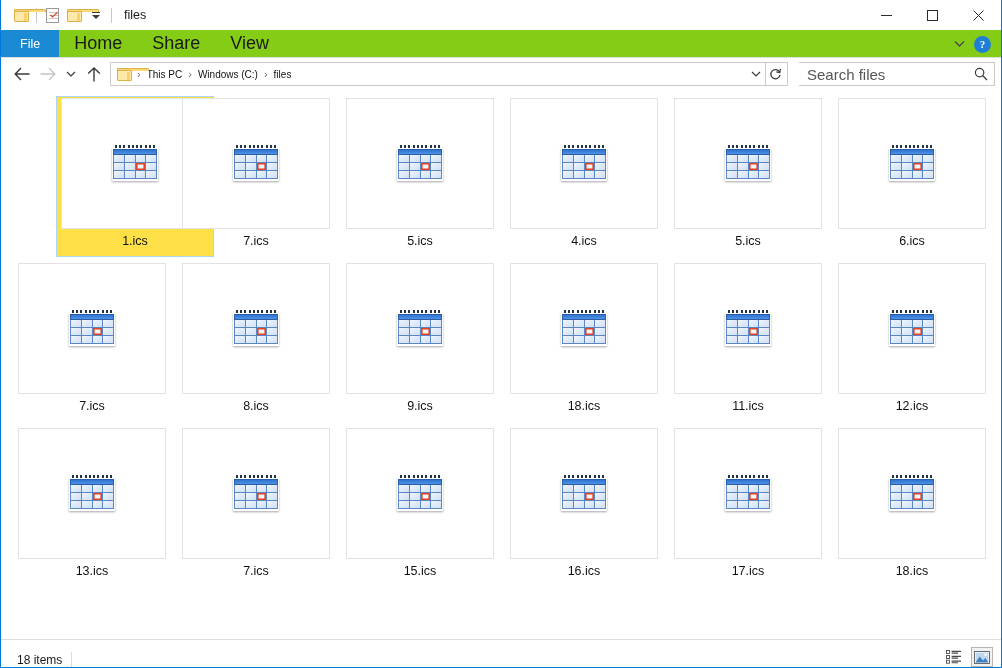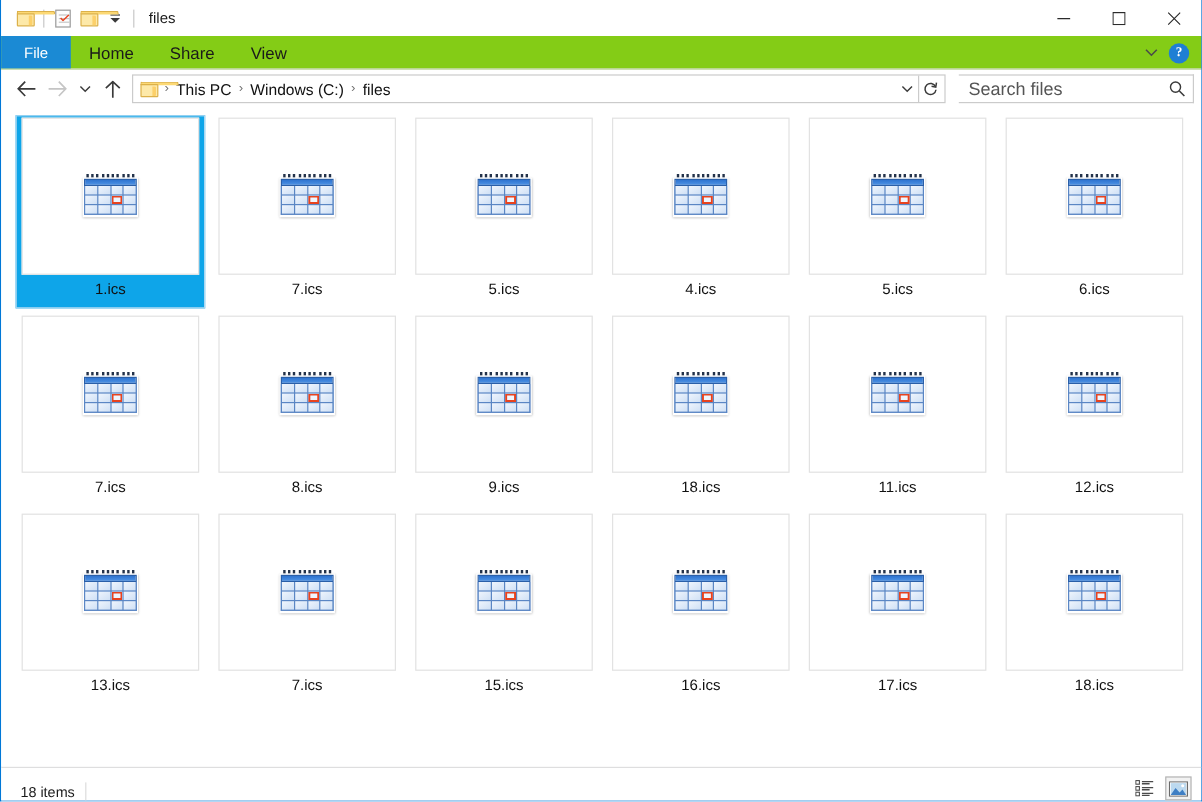--- a/index.html
+++ b/index.html
@@ -123,21 +123,21 @@
     flex: 0 0 auto;
     background: #84cc16;
     border-bottom: 1px solid #dededf;
     display: flex;
     align-items: stretch;
     position: relative;
   }
   .tab {
     padding: 0 15px;
     display: flex; align-items: center;
-    font-size: 14px;
+    font-size: 18px;
     color: #1a1a1a;
   }
   .tab-file {
     background: #1b8ad4;
     color: #ffffff;
     padding: 0 19px;
     font-size: 12.5px;
   }
   .ribbon-right {
     position: absolute; right: 4px; top: 0;
@@ -177,21 +177,21 @@
     height: 24px;
     border: 1px solid #cbcbcb;
     background: #ffffff;
     display: flex;
     align-items: center;
     padding: 0 3px 0 5px;
     margin-left: 3px;
     min-width: 0;
   }
   .crumb {
-    font-size: 13px;
+    font-size: 10px;
     color: #111;
     padding: 0 3px;
     white-space: nowrap;
   }
   .crumb-sep {
     color: #6f6f6f;
     font-size: 11px;
     padding: 0 3px;
   }
   .crumb-spacer { flex: 1 1 auto; }
@@ -238,21 +238,22 @@
     width: 158px;
     height: 161px;
     display: flex;
     flex-direction: column;
     align-items: center;
     border: 1px solid transparent;
     padding: 1px;
   }
   .tile.selected {
     border: 1px solid #a9d7f2;
-    background: #0ea5e9;
+    background: #fde047;
+    margin-left: 43px;
   }
   .thumb {
     width: 148px;
     height: 131px;
     border: 1px solid #e2e2e2;
     background: #ffffff;
     display: flex;
     align-items: center;
     justify-content: center;
   }

